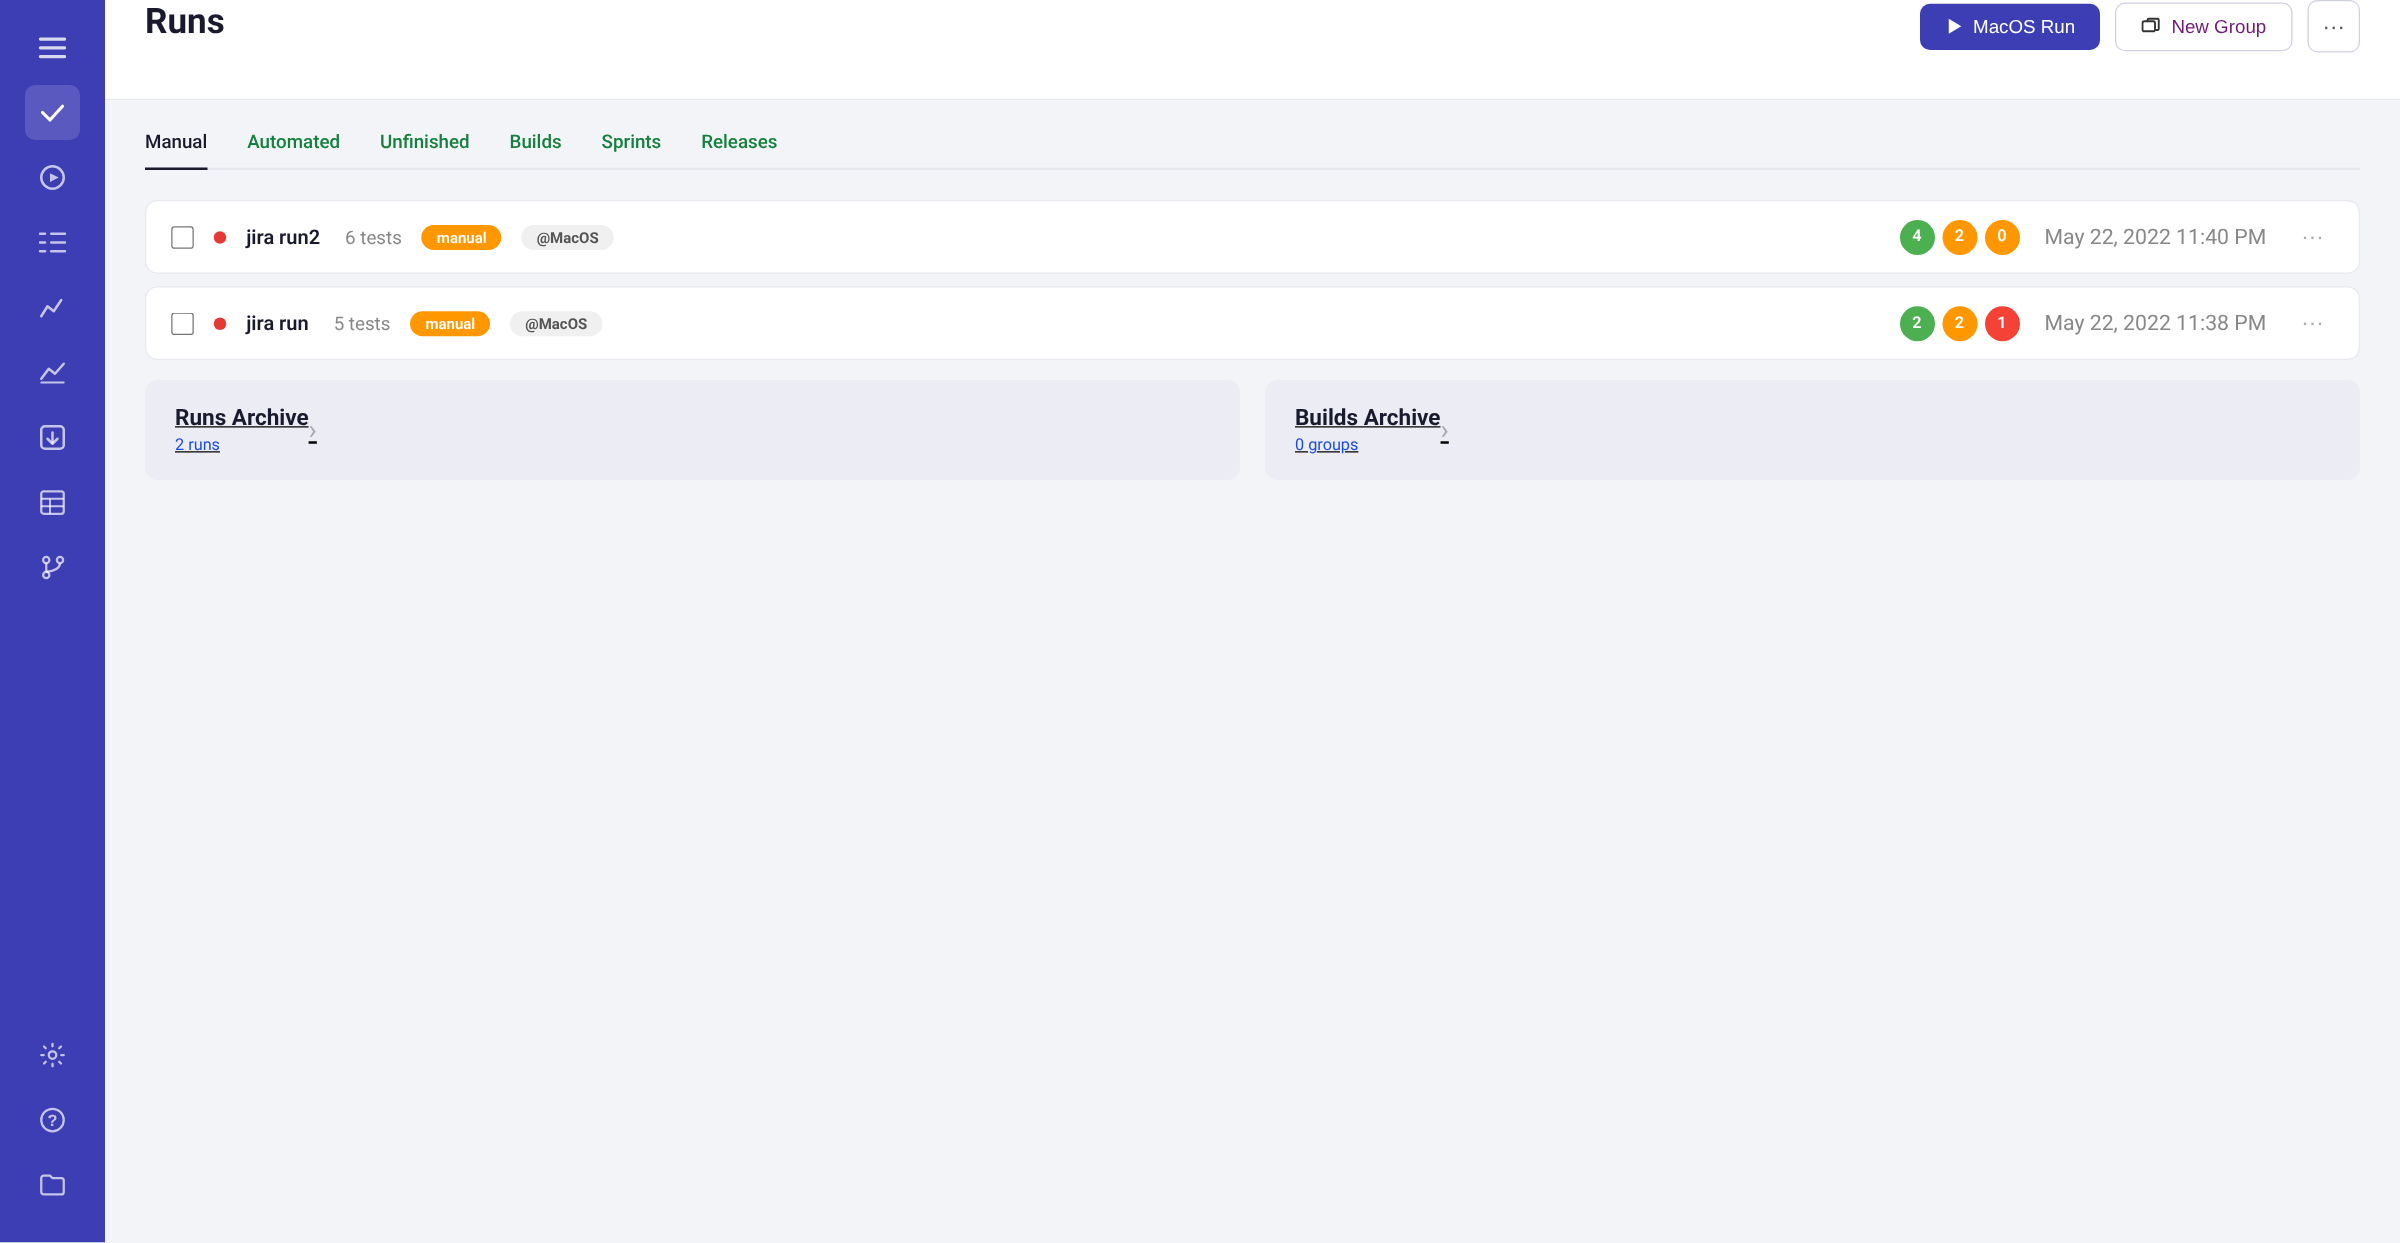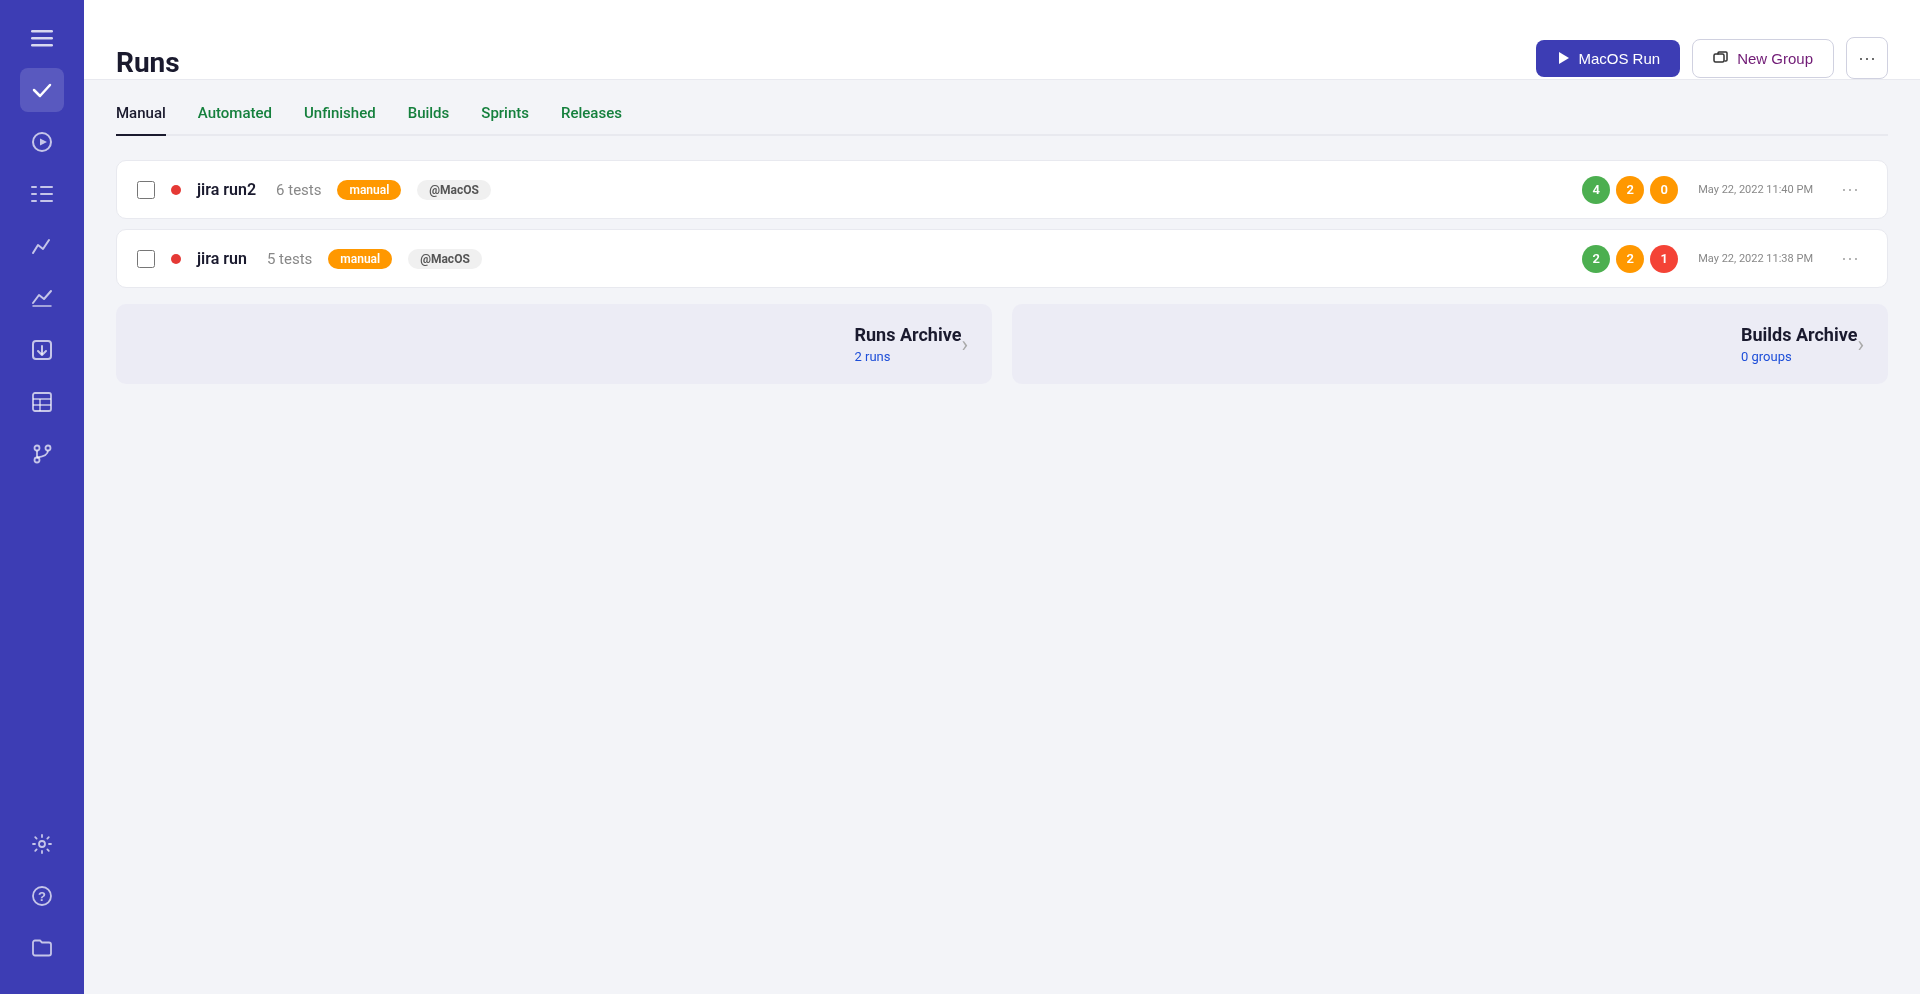--- a/index.html
+++ b/index.html
@@ -44,21 +44,21 @@
       height: 100%;
       overflow: hidden;
     }
 
     
     .header {
       background: #fff;
       padding: 0 32px;
       height: 80px;
       display: flex;
-      align-items: flex-end;
+      align-items: flex-start;
       justify-content: space-between;
       border-bottom: 1px solid #e8e9ef;
       flex-shrink: 0;
     }
     .header-title {
       font-size: 28px;
       font-weight: 700;
       color: #1a1a2e;
     }
     .header-actions {
@@ -205,21 +205,21 @@
       align-items: center;
       justify-content: center;
       font-size: 13px;
       font-weight: 600;
       color: #fff;
     }
     .stat-bubble.green { background: #4caf50; }
     .stat-bubble.orange { background: #ff9800; }
     .stat-bubble.red { background: #f44336; }
     .run-timestamp {
-      font-size: 11px;
+      font-size: 17px;
       color: #888;
       white-space: nowrap;
     }
     .btn-row-more {
       background: transparent;
       border: none;
       cursor: pointer;
       font-size: 18px;
       color: #aaa;
       padding: 4px 8px;
@@ -231,22 +231,23 @@
       gap: 20px;
       margin-top: 16px;
     }
     .archive-card {
       flex: 1;
       background: #ececf5;
       border-radius: 10px;
       padding: 20px 24px;
       display: flex;
       align-items: center;
-      justify-content: flex-end;
-      cursor: pointer;
+      justify-content: flex-start;
+      cursor: pointer;
+      text-decoration: underline;
     }
     .archive-title {
       font-size: 18px;
       font-weight: 700;
       color: #1a1a2e;
       margin-bottom: 4px;
     }
     .archive-subtitle {
       font-size: 13px;
       color: #1d4ed8;

